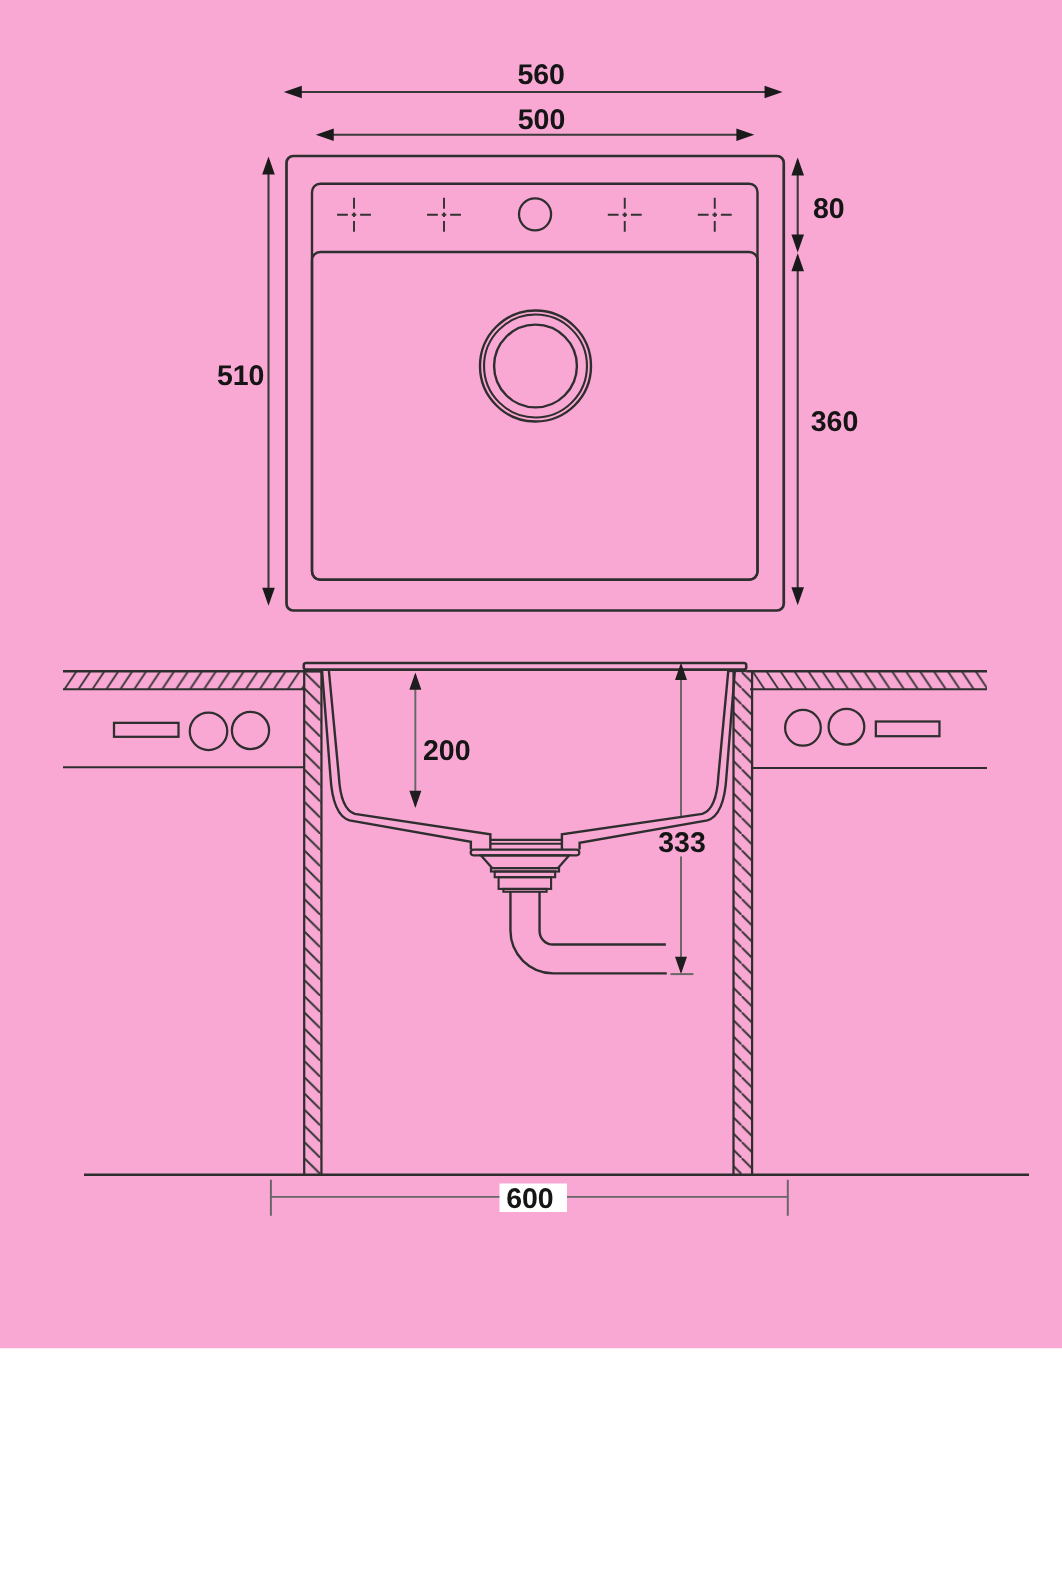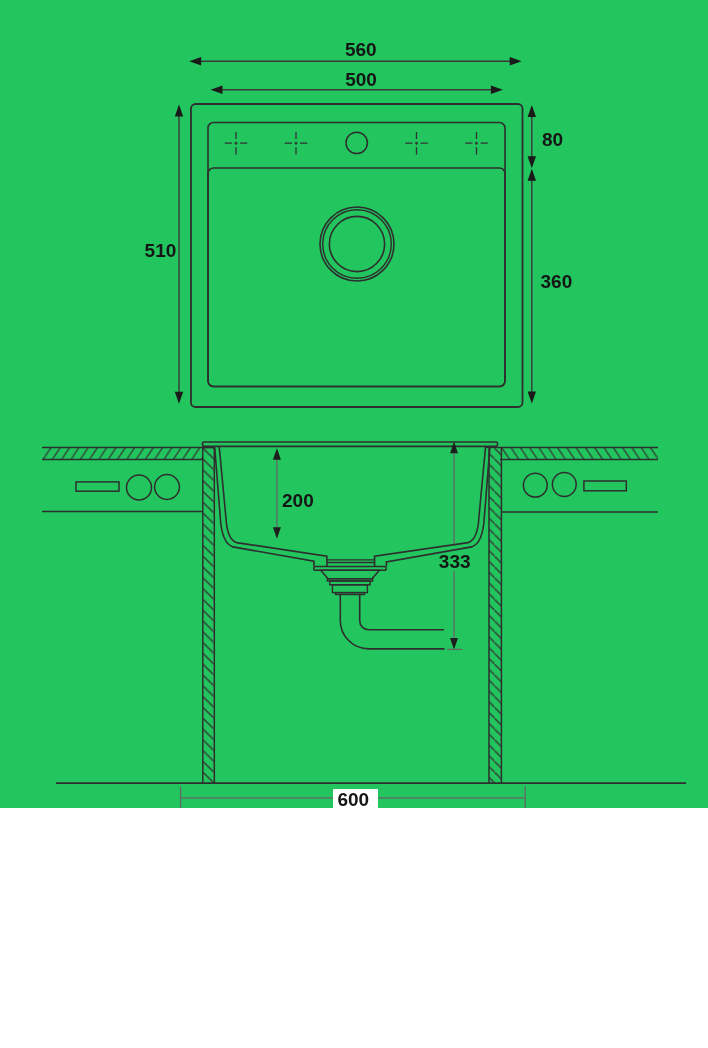--- a/index.html
+++ b/index.html
@@ -1,16 +1,16 @@
 <!DOCTYPE html>
 <html><head>
 <meta charset="utf-8">
 <style>
   html,body{margin:0;padding:0;background:#ffffff;}
-  .page{width:708px;height:808px;position:relative;background:#22c55e;overflow:hidden;}
+  .page{width:708px;height:899px;position:relative;background:#f9a8d4;overflow:hidden;}
   text{font-family:"Liberation Sans",sans-serif;font-weight:bold;fill:#151515;}
 </style>
 </head>
 <body>
 <div class="page">
 <svg style="filter:blur(0.45px)" width="708" height="1048" viewBox="0 0 708 1048" xmlns="http://www.w3.org/2000/svg">
 <defs>
   <pattern id="hatchTop" patternUnits="userSpaceOnUse" width="9.3" height="12" x="42" y="447.5">
     <line x1="1" y1="12" x2="9" y2="0" stroke="#333" stroke-width="1.2"></line>
   </pattern>

